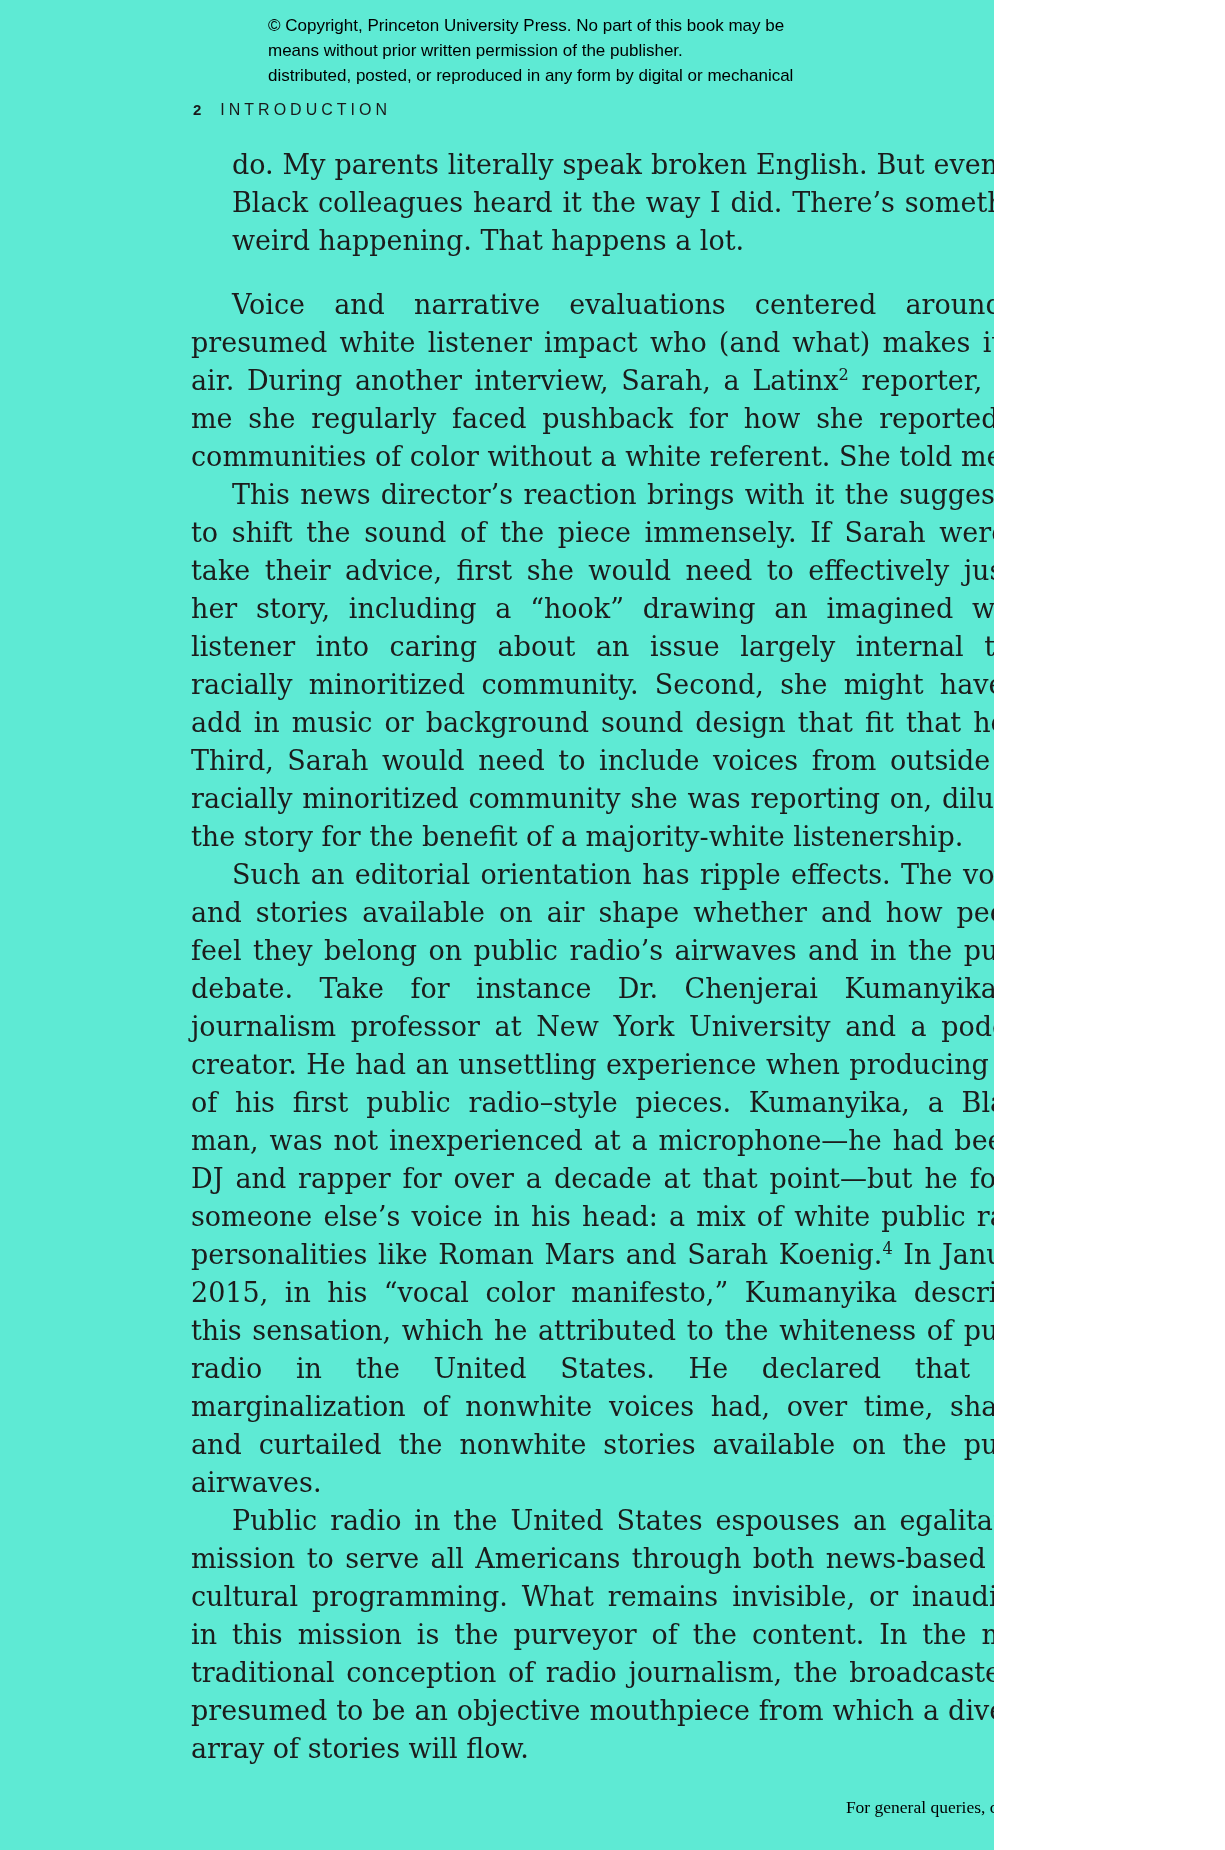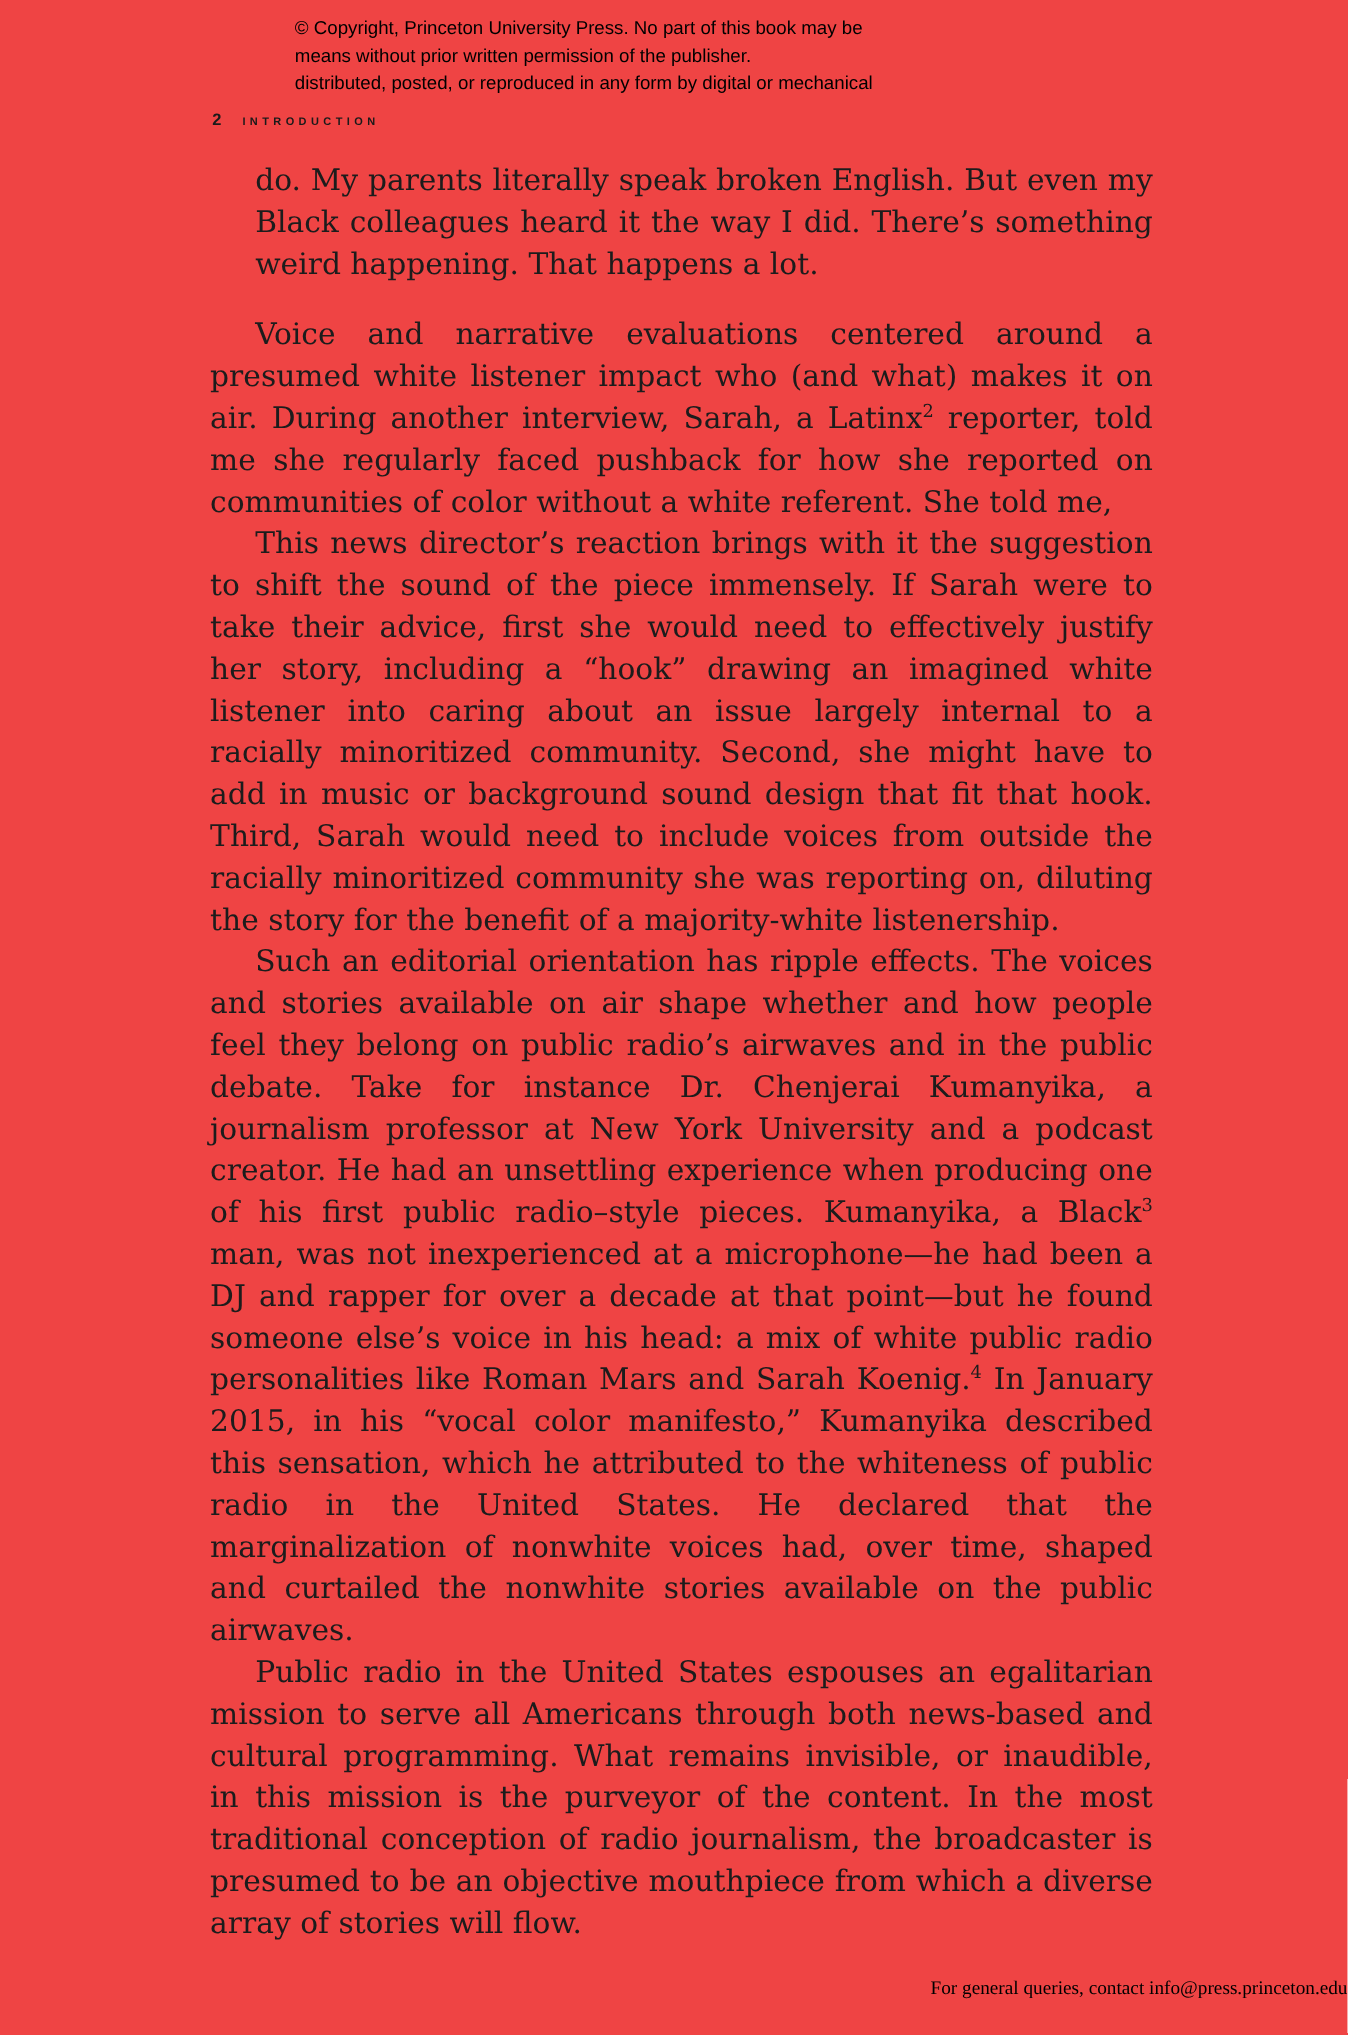--- a/index.html
+++ b/index.html
@@ -2,23 +2,23 @@
 <html><head>
 <meta charset="utf-8">
 <style>
   html, body {
     margin: 0;
     padding: 0;
     background: #ffffff;
   }
   .page {
     position: relative;
-    width: 1225px;
+    width: 994px;
     height: 1850px;
-    background: #ef4444;
+    background: #5eead4;
     overflow: hidden;
   }
   .copyright {
     position: absolute;
     left: 268px;
     top: 13px;
     font-family: "Liberation Sans", sans-serif;
     font-size: 17px;
     line-height: 25px;
     color: #000000;
@@ -31,22 +31,22 @@
     color: #1a1a1a;
     white-space: nowrap;
   }
   .running-header .pagenum {
     font-size: 15px;
     font-weight: 700;
     letter-spacing: 1px;
     margin-right: 18px;
   }
   .running-header .chapter {
-    font-size: 10px;
-    font-weight: 700;
+    font-size: 16px;
+    font-weight: 400;
     letter-spacing: 4px;
   }
   .body-text {
     position: absolute;
     left: 191px;
     top: 146px;
     width: 857px;
     font-family: "DejaVu Serif", serif;
     font-size: 27px;
     line-height: 38px;

